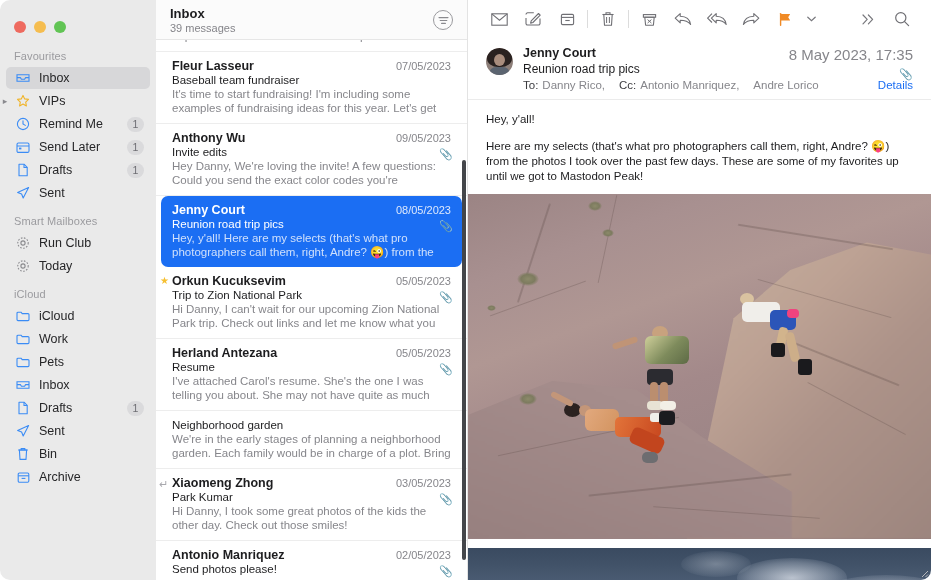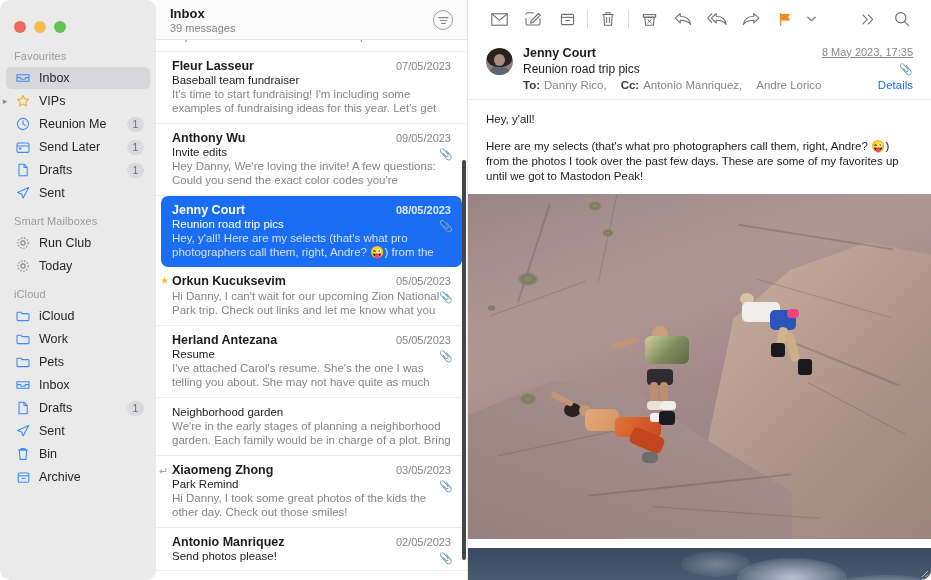--- a/index.html
+++ b/index.html
@@ -20,21 +20,20 @@
   }
 
   
   .sidebar {
     width: 156px;
     flex: 0 0 156px;
     background: #eaeaea;
     padding-top: 0;
     position: relative;
     overflow: hidden;
-    border-radius: 9px;
   }
   .traffic {
     display: flex;
     align-items: center;
     gap: 8px;
     padding: 14px 0 0 14px;
     height: 40px;
   }
   .tl { width: 12px; height: 12px; border-radius: 50%; }
   .tl.red { background: #ee6a5f; }
@@ -135,21 +134,21 @@
   .mr-line1 { display: flex; align-items: baseline; justify-content: space-between; }
   .mr-from { font-size: 12.5px; font-weight: bold; color: #1d1d1f; }
   .mr-date { font-size: 11px; color: #86868b; flex: 0 0 auto; margin-left: 8px; }
   .mr-subj { font-size: 11.5px; color: #1d1d1f; margin-top: 1px; padding-right: 16px; }
   .mr-prev {
     font-size: 11.5px; color: #86868b; margin-top: 1px; line-height: 14px;
     max-height: 28px; overflow: hidden;
   }
   .msgrow.selected .mr-from,
   .msgrow.selected .mr-subj { color: #ffffff; }
-  .msgrow.selected .mr-date { color: #dce8fd; font-weight: bold; }
+  .msgrow.selected .mr-date { color: #dce8fd; }
   .msgrow.selected .mr-prev { color: #cfe0fc; }
   .clip {
     position: absolute; right: 14px; top: 24px;
     color: #b4b4b8; font-size: 11px;
   }
   .msgrow.selected .clip { color: #cfe0fc; right: 9px; }
   .star { position: absolute; left: 4px; top: 8px; color: #f6c033; font-size: 10px; }
   .replied { position: absolute; left: 3px; top: 9px; color: #a9a9ae; font-size: 11px; }
   .ml-scrollbar {
     position: absolute; right: 1px; top: 160px;
@@ -214,27 +213,27 @@
   .avatar .body {
     position: absolute; left: 3px; bottom: -2px;
     width: 21px; height: 10px;
     border-radius: 7px 7px 0 0;
     background: #5b6470;
   }
   .mh-main { flex: 1 1 auto; min-width: 0; }
   .mh-name { font-size: 12.5px; font-weight: bold; color: #1d1d1f; }
   .mh-subj { font-size: 12px; color: #1d1d1f; margin-top: 2px; }
   .mh-recips { font-size: 11.5px; margin-top: 3px; color: #86868b; display: flex; flex-wrap: wrap; gap: 0; }
-  .rlabel { font-weight: bold; color: #3c3c40; margin-right: 4px; text-align: right; }
+  .rlabel { font-weight: normal; color: #3c3c40; margin-right: 4px; text-align: right; }
   .rval { margin-right: 14px; }
   .mh-right {
     position: absolute; right: 18px; top: 8px;
     text-align: right;
   }
-  .mh-date { font-size: 11px; color: #86868b; text-decoration: underline; }
+  .mh-date { font-size: 15px; color: #86868b; }
   .mh-clip { font-size: 11px; color: #b4b4b8; margin-top: 5px; }
   .details-link {
     position: absolute; right: 18px; bottom: 8px;
     font-size: 11.5px; color: #1b6ef3;
   }
 
   .mail-body { flex: 1 1 auto; overflow: hidden; position: relative; }
   .body-text { padding: 12px 18px 10px 18px; }
   .body-text p { font-size: 11.5px; color: #1d1d1f; line-height: 15px; }
   .body-text p.spaced { margin-top: 12px; }
@@ -320,21 +319,21 @@
       <span class="sb-label">VIPs</span>
     </div>
 
     <div class="sb-item">
       <span class="sb-ico">
         <svg width="14" height="14" viewBox="0 0 14 14">
             <circle cx="7" cy="7" r="5.6" fill="none" stroke="#3b8cf5" stroke-width="1.1"></circle>
             <path d="M7 3.8V7l2.3 1.4" fill="none" stroke="#3b8cf5" stroke-width="1.1" stroke-linecap="round"></path>
           </svg>
       </span>
-      <span class="sb-label">Reunion Me</span>
+      <span class="sb-label">Remind Me</span>
       <span class="sb-badge">1</span>
     </div>
 
     <div class="sb-item">
       <span class="sb-ico">
         <svg width="14" height="13" viewBox="0 0 14 13">
             <rect x="1" y="2" width="12" height="9.4" rx="1.4" fill="none" stroke="#3b8cf5" stroke-width="1.1"></rect>
             <path d="M1 5h12" stroke="#3b8cf5" stroke-width="1.1"></path>
             <rect x="3" y="6.6" width="2.4" height="1.8" fill="#3b8cf5"></rect>
           </svg>
@@ -519,20 +518,21 @@
         <div class="mr-prev">Hey, y'all! Here are my selects (that's what pro photographers call them, right, Andre? 😜) from the photos I took over the pa…</div>
         <span class="clip">📎</span>
       </div>
 
       <div class="msgrow">
         <span class="star">★</span>
         <div class="mr-line1">
           <span class="mr-from">Orkun Kucuksevim</span>
           <span class="mr-date">05/05/2023</span>
         </div>
+        <div class="mr-subj">Trip to Zion National Park</div>
         <div class="mr-prev">Hi Danny, I can't wait for our upcoming Zion National Park trip. Check out links and let me know what you and the kids might…</div>
         <span class="clip">📎</span>
       </div>
 
       <div class="msgrow">
         <div class="mr-line1">
           <span class="mr-from">Herland Antezana</span>
           <span class="mr-date">05/05/2023</span>
         </div>
         <div class="mr-subj">Resume</div>
@@ -544,21 +544,21 @@
         <div class="mr-subj">Neighborhood garden</div>
         <div class="mr-prev">We're in the early stages of planning a neighborhood garden. Each family would be in charge of a plot. Bring your own wateri…</div>
       </div>
 
       <div class="msgrow">
         <span class="replied">↵</span>
         <div class="mr-line1">
           <span class="mr-from">Xiaomeng Zhong</span>
           <span class="mr-date">03/05/2023</span>
         </div>
-        <div class="mr-subj">Park Remind</div>
+        <div class="mr-subj">Park Kumar</div>
         <div class="mr-prev">Hi Danny, I took some great photos of the kids the other day. Check out those smiles!</div>
         <span class="clip">📎</span>
       </div>
 
       <div class="msgrow">
         <div class="mr-line1">
           <span class="mr-from">Antonio Manriquez</span>
           <span class="mr-date">02/05/2023</span>
         </div>
         <div class="mr-subj">Send photos please!</div>

